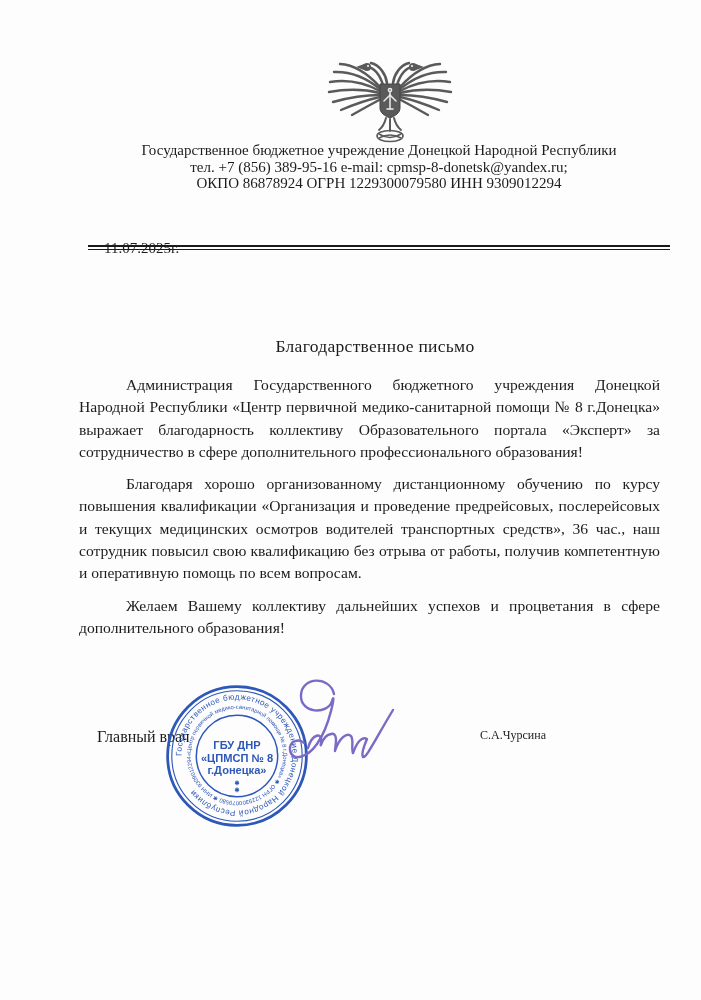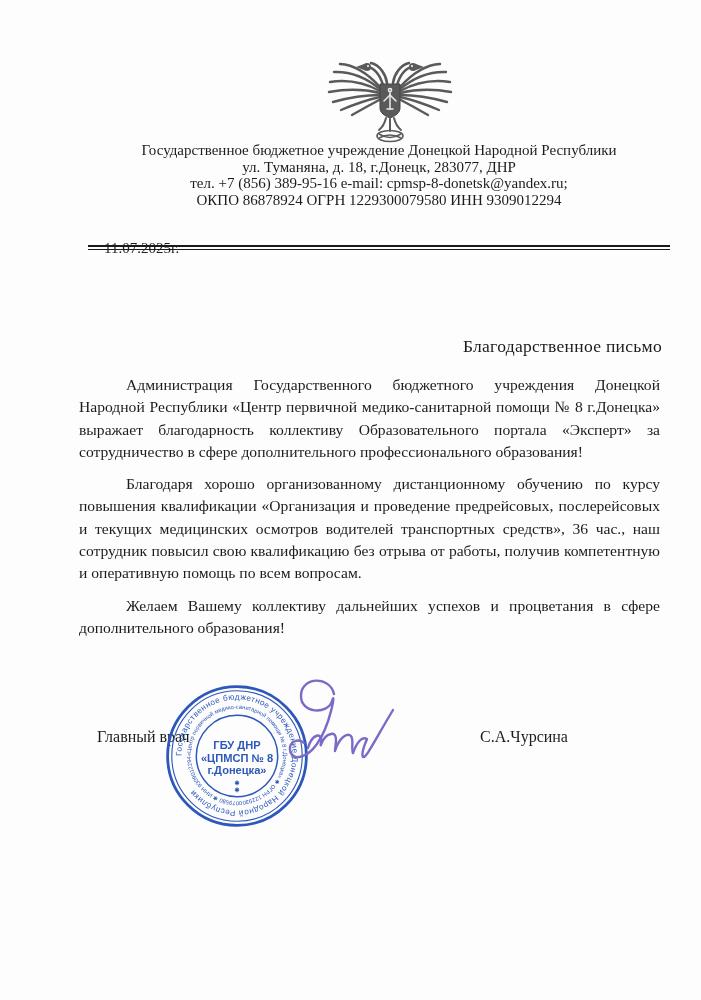--- a/index.html
+++ b/index.html
@@ -34,41 +34,41 @@
     border-bottom: 1.5px solid #1a1a1a;
   }
   .doc-date {
     position: absolute;
     left: 104px; top: 240px;
     font-size: 15px;
   }
   .doc-title {
     position: absolute;
     left: 88px; top: 336px; width: 574px;
-    text-align: right;
+    text-align: center;
     font-size: 17.5px;
     letter-spacing: 0.3px;
   }
   .doc-body {
     position: absolute;
     left: 79px; top: 374px; width: 581px;
     font-size: 15.6px;
     line-height: 22.3px;
     text-align: justify;
   }
   .doc-body p { text-indent: 47px; margin-bottom: 10px; }
   .sig-position {
     position: absolute;
     left: 97px; top: 728px;
     font-size: 16px;
   }
   .sig-name {
     position: absolute;
     left: 480px; top: 728px;
-    font-size: 16px;
+    font-size: 12px;
   }
   .stamp {
     position: absolute;
     left: 163px; top: 682px;
     width: 148px; height: 148px;
   }
   .stamp-ring-text {
     font-family: "Liberation Sans", sans-serif;
     fill: #2d57b8;
   }
@@ -142,21 +142,20 @@
 
     <g stroke="#5a5a5a" fill="none" stroke-width="1.6">
       <ellipse cx="66" cy="79" rx="13" ry="5.5"></ellipse>
       <path d="M55,77 Q66,84 77,77"></path>
       <path d="M55,81 Q66,75 77,81"></path>
     </g>
   </svg>
 
   <div class="org-block">
     <div>Государственное бюджетное учреждение Донецкой Народной Республики</div>
-    <div>ул. Туманяна, д. 18, г.Донецк, 283077, ДНР</div>
     <div>тел. +7 (856) 389-95-16   e-mail: cpmsp-8-donetsk@yandex.ru;</div>
     <div>ОКПО 86878924 ОГРН 1229300079580  ИНН 9309012294</div>
   </div>
 
   <div class="double-rule"></div>
 
   <div class="doc-date">11.07.2025г.</div>
 
   <div class="doc-title">Благодарственное письмо</div>
 

